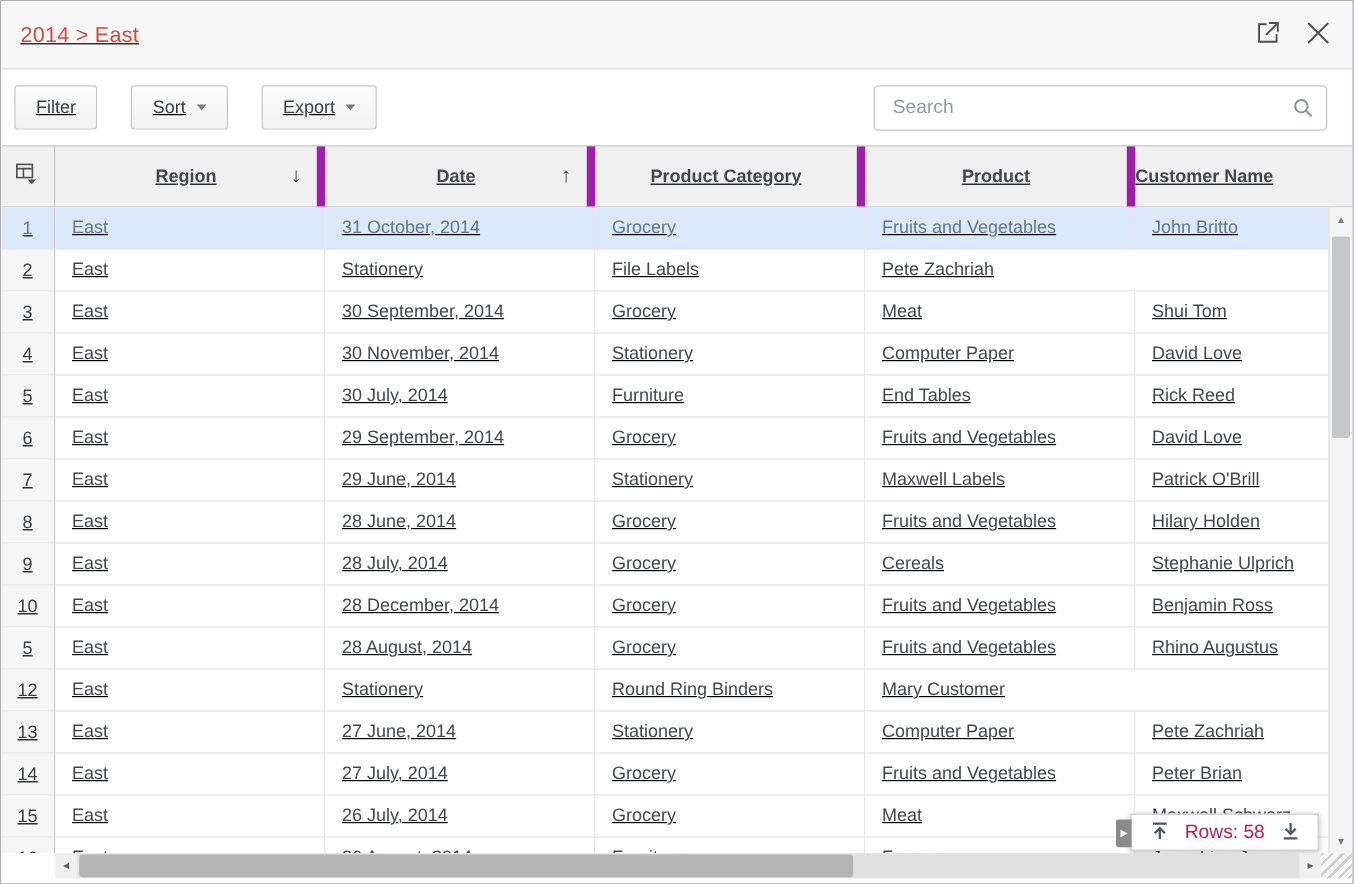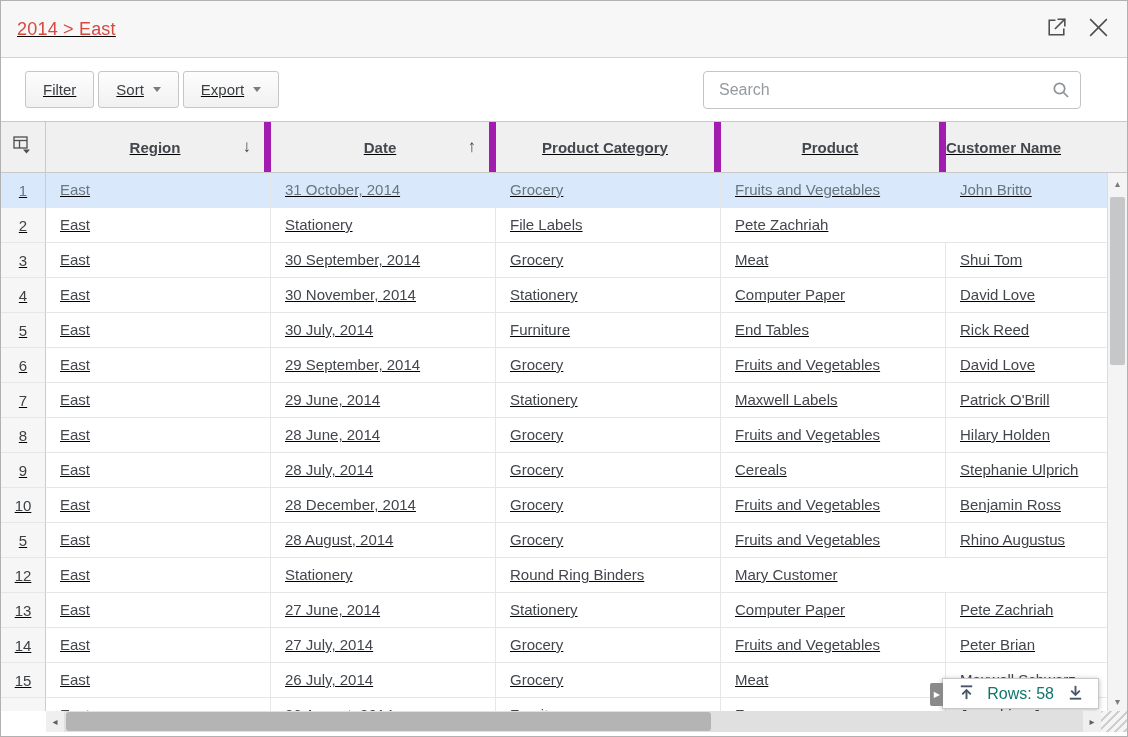--- a/index.html
+++ b/index.html
@@ -16,34 +16,34 @@
     height:57px; background:#f7f7f7; border-bottom:1px solid #d2d2d2;
     display:flex; align-items:center; padding:0 16px;
   }
   .title { font-size:18px; color:#d5493f; letter-spacing:.2px; }
   .titlebar-actions { margin-left:auto; display:flex; align-items:center; gap:16px; }
   .icon-btn { width:26px; height:26px; display:flex; align-items:center; justify-content:center; cursor:pointer; background:none; border:none; }
 
   
   .toolbar {
     height:63px; background:#fff; display:flex; align-items:center;
-    padding:0 24px; gap:4px;
+    padding:0 11px; gap:28px;
   }
   .tb-btn {
     height:37px; padding:0 17px; font-size:15px; color:#3c4043;
     background:linear-gradient(#fdfdfd,#f1f1f1); border:1px solid #c6c6c6;
     border-radius:3px; display:flex; align-items:center; cursor:pointer;
     font-family:inherit;
   }
   .caret {
     display:inline-block; margin-left:9px; width:0; height:0;
     border-left:4px solid transparent; border-right:4px solid transparent;
     border-top:5px solid #7c7c7c;
   }
-  .search-wrap { margin-left:auto; margin-right:22px; position:relative; width:378px; height:38px; }
+  .search-wrap { margin-left:auto; margin-right:10px; position:relative; width:378px; height:38px; }
   .search-wrap input {
     width:100%; height:100%; border:1px solid #c4c4c4; border-radius:4px;
     padding:0 38px 0 15px; font-size:16px; color:#3c4043; outline:none;
     font-family:inherit; background:#fff;
   }
   .search-wrap input::placeholder { color:#949a9f; }
   .search-icon { position:absolute; right:10px; top:9px; }
 
   
   .grid-area { position:relative; height:616px; }
@@ -105,21 +105,21 @@
   .rows-panel {
     position:absolute; top:557px; right:28px; height:31px;
     background:#fff; border:1px solid #c9c9c9; box-shadow:0 1px 5px rgba(0,0,0,.28);
     display:flex; align-items:center; gap:11px; padding:0 13px;
   }
   .rows-tab {
     position:absolute; left:-13px; top:4px; width:13px; height:23px;
     background:#8a8a8a; display:flex; align-items:center; justify-content:center;
     color:#fff; font-size:8px; cursor:pointer; border-radius:2px 0 0 2px;
   }
-  .rows-label { font-size:16px; color:#0f766e; }
+  .rows-label { font-size:16px; color:#be185d; }
   .rows-panel .icon-btn { width:20px; height:20px; }
 </style>
 </head>
 <body>
 
 <div class="window">
 
   <div class="titlebar">
     <span class="title">2014 &gt; East</span>
     <div class="titlebar-actions">

